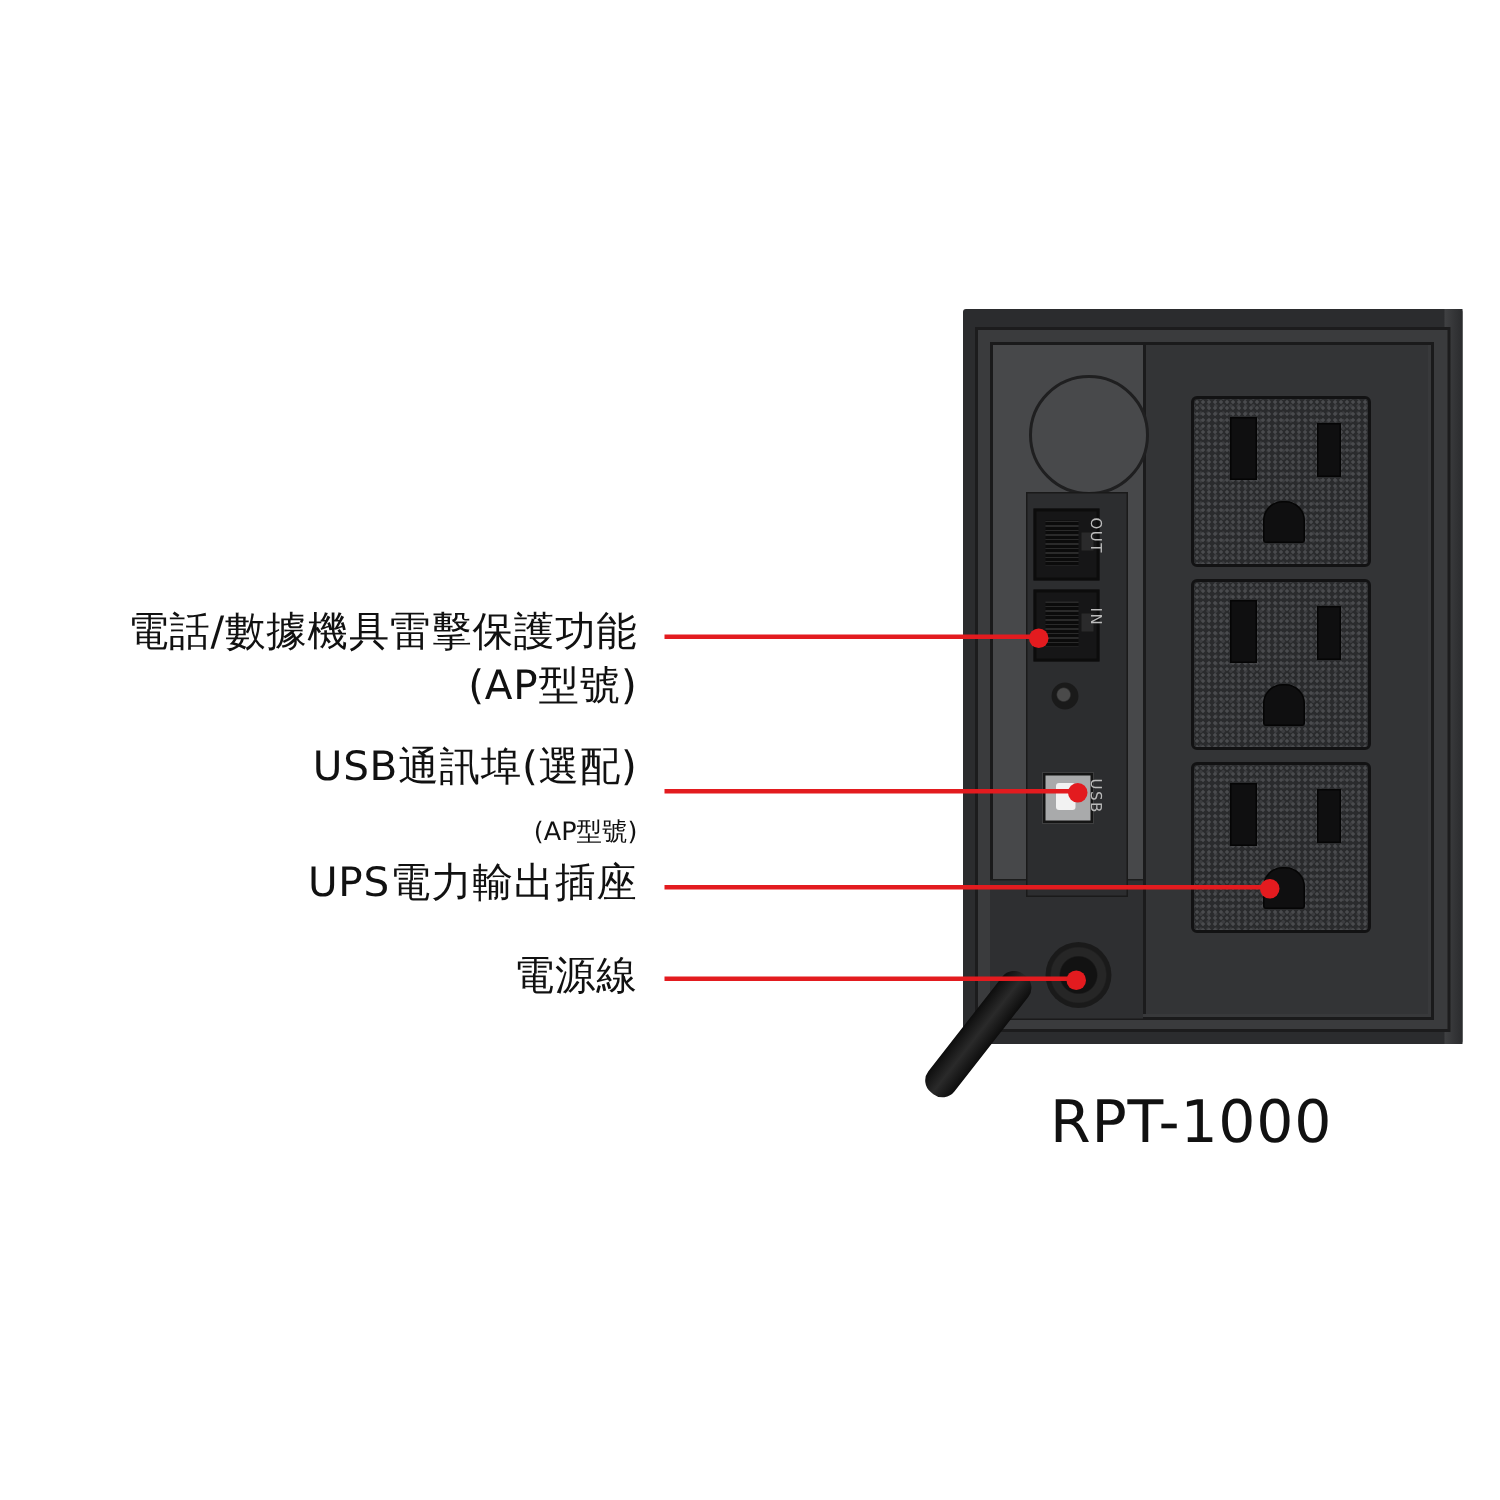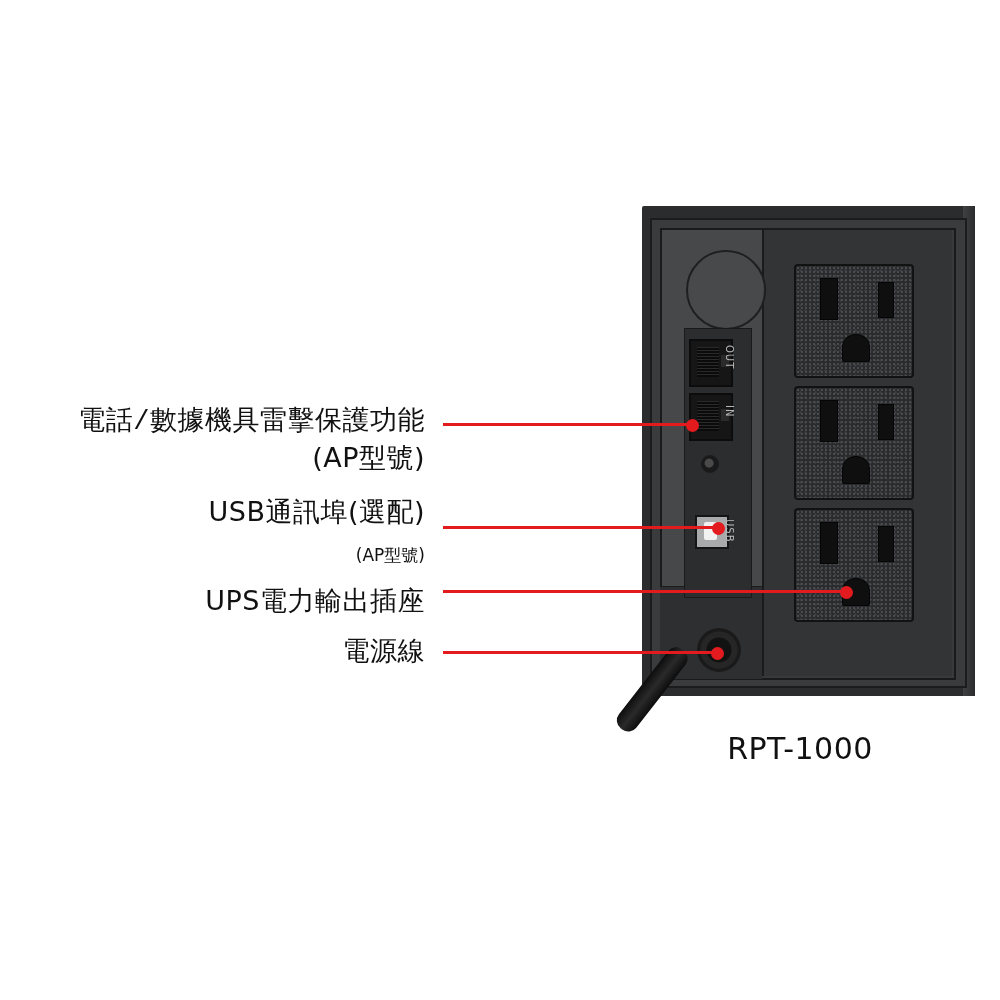--- a/index.html
+++ b/index.html
@@ -30,32 +30,32 @@
     .usb-inner { position:absolute; left:7px; top:5px; width:13px; height:18px; background:#f2f2f2; border-radius:2px; }
     .outlet { position:absolute; left:152px; width:120px; height:114px; background:#2a2b2d; border:2px solid #121213; border-radius:4px;
       background-image: radial-gradient(#4a4b4e 1px, transparent 1.2px), radial-gradient(#3c3d40 1px, transparent 1.2px);
       background-size:4px 4px, 5px 5px; background-position:0 0, 2px 2px; box-sizing:border-box; }
     .slot-l { position:absolute; left:24px; top:12px; width:16px; height:40px; background:#0f0f10; border:1px solid #050505; }
     .slot-r { position:absolute; left:82px; top:16px; width:14px; height:34px; background:#0f0f10; border:1px solid #050505; }
     .ground { position:absolute; left:46px; top:68px; width:26px; height:26px; background:#0f0f10; border-radius:13px 13px 2px 2px; border:1px solid #050505; }
     .cord-grom { position:absolute; left:55px; top:422px; width:44px; height:44px; border-radius:50%; background:radial-gradient(circle,#121212 0 12px,#262626 13px 18px,#1a1a1a 19px); }
     .cord { position:absolute; left:30px; top:444px; width:22px; height:100px; background:linear-gradient(90deg,#0d0d0d,#2a2a2a 50%,#0d0d0d); transform:rotate(38deg); transform-origin:top center; border-radius:10px; }
     .side-edge { position:absolute; right:0; top:0; width:12px; height:490px; background:linear-gradient(90deg,#404143,#2a2b2d); }
-    .model { position:absolute; left:700px; top:728px; width:200px; text-align:center; font-size:30px; line-height:42px; color:#111; letter-spacing:0.5px; }
+    .model { position:absolute; left:700px; top:728px; width:200px; font-size:39px; line-height:42px; color:#111; letter-spacing:0.5px; }
   </style>
 </head>
 <body>
 
-<div class="label lbl-lg" style="top:406px;font-family:Liberation Mono, monospace;">電話/數據機具雷擊保護功能</div>
+<div class="label lbl-lg" style="top:406px;">電話/數據機具雷擊保護功能</div>
 <div class="label lbl-lg" style="top:442px;">(AP型號)</div>
 
 <div class="label lbl-lg" style="top:496px;">USB通訊埠(選配)</div>
 <div class="label lbl-sm" style="top:545px;">(AP型號)</div>
 
-<div class="label lbl-lg" style="top:585px;">UPS電力輸出插座</div>
+<div class="label lbl-lg" style="top:573px;">UPS電力輸出插座</div>
 
 <div class="label lbl-lg" style="top:635px;">電源線</div>
 
 <div class="ups">
   <div class="ups-outer"></div>
   <div class="side-edge"></div>
   <div class="ups-frame"></div>
   <div class="ups-frame2"></div>
   <div class="ups-left-panel"></div>
   <div class="ups-right-panel"></div>

